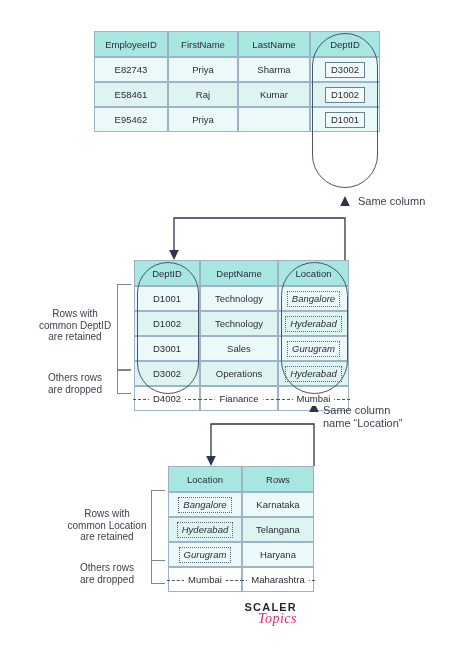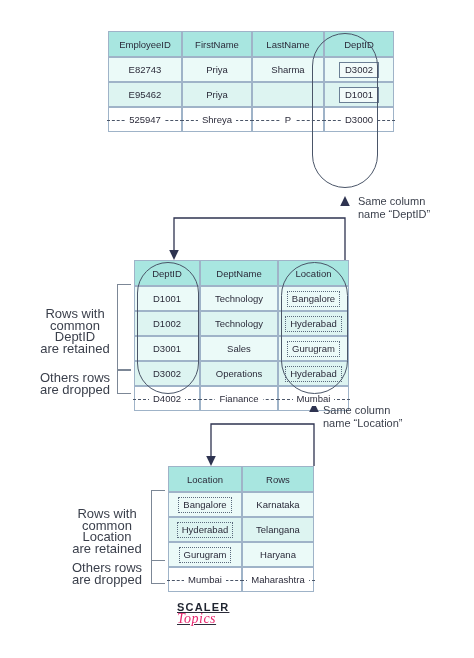--- a/index.html
+++ b/index.html
@@ -63,20 +63,21 @@
     font-size: 9.5px;
   }
   
   .chip-dotted {
     display: inline-block;
     border: 1.4px dotted #5a6a7d;
     background: transparent;
     padding: 1px 4px;
     line-height: 12px;
     font-size: 9.5px;
+    font-style: italic;
   }
 
   
   td.dropped { background: #ffffff !important; }
   td.dropped::before {
     content: "";
     position: absolute;
     left: -2px; right: -2px;
     top: 50%;
     border-top: 1.3px dashed #4a5568;
@@ -101,39 +102,38 @@
 
   
   .bracket {
     position: absolute;
     border: 1.3px solid #7c8796;
     border-right: none;
     pointer-events: none;
   }
   .note {
     position: absolute;
-    font-size: 13px;
+    font-size: 10px;
     line-height: 11.5px;
     text-align: center;
     color: #3a3f4b;
   }
   .note-r {
     position: absolute;
     font-size: 11px;
     line-height: 12.5px;
     text-align: left;
     color: #3a3f4b;
   }
 
   
   .logo {
     position: absolute;
-    text-align: left;
+    text-align: right;
     width: 120px;
-    text-decoration: underline;
   }
   .logo-scaler {
     font-size: 11px;
     font-weight: bold;
     letter-spacing: 1.2px;
     color: #1f2430;
     font-family: "Liberation Sans", sans-serif;
   }
   .logo-topics {
     font-size: 14px;
@@ -142,21 +142,21 @@
     color: #e8276f;
     margin-top: -2px;
     letter-spacing: 0.5px;
   }
 </style>
 </head>
 <body>
 
 <div class="stage">
 
-  <table class="tbl" id="t1" style="left:108px; top:31px; width:286px;">
+  <table class="tbl" id="t1" style="left:94px; top:31px; width:286px;">
     <colgroup>
       <col style="width:74px">
         <col style="width:70px">
         <col style="width:72px">
         <col style="width:70px">
     </colgroup>
     <thead>
       <tr>
         <th><span class="cellwrap">EmployeeID</span></th>
         <th><span class="cellwrap">FirstName</span></th>
@@ -165,46 +165,45 @@
       </tr>
     </thead>
     <tbody>
       <tr>
         <td><span class="cellwrap">E82743</span></td>
         <td><span class="cellwrap">Priya</span></td>
         <td><span class="cellwrap">Sharma</span></td>
         <td><span class="chip-solid">D3002</span></td>
       </tr>
       <tr>
+        <td><span class="cellwrap">E58461</span></td>
+        <td><span class="cellwrap">Raj</span></td>
+        <td><span class="cellwrap">Kumar</span></td>
+        <td><span class="chip-solid">D1002</span></td>
+      </tr>
+      <tr>
         <td><span class="cellwrap">E95462</span></td>
         <td><span class="cellwrap">Priya</span></td>
         <td><span class="cellwrap"></span></td>
         <td><span class="chip-solid">D1001</span></td>
-      </tr>
-      <tr>
-        <td class="dropped"><span class="cellwrap">525947</span></td>
-        <td class="dropped"><span class="cellwrap">Shreya</span></td>
-        <td class="dropped"><span class="cellwrap">P</span></td>
-        <td class="dropped"><span class="cellwrap">D3000</span></td>
       </tr>
     </tbody>
   </table>
 
   <div class="oval" style="left:312px; top:33px; width:64px; height:153px;"></div>
 
   <svg class="conn" style="left:118px; top:184px; width:240px; height:76px;" viewBox="0 0 240 76">
     <g stroke="#2e3350" stroke-width="1.3" fill="none">
       <path d="M227,76 L227,34 L56,34 L56,66"></path>
     </g>
     <polygon points="227,12 222.2,22 231.8,22" fill="#2e3350"></polygon>
     <polygon points="56,76 51.2,66 60.8,66" fill="#2e3350"></polygon>
   </svg>
   <div class="note-r" style="left:358px; top:195px; width:112px;">
     <div>Same column</div>
-    <div>name “DeptID”</div>
   </div>
 
   <table class="tbl" id="t2" style="left:134px; top:260px; width:215px;">
     <colgroup>
       <col style="width:66px">
         <col style="width:78px">
         <col style="width:71px">
     </colgroup>
     <thead>
       <tr>

